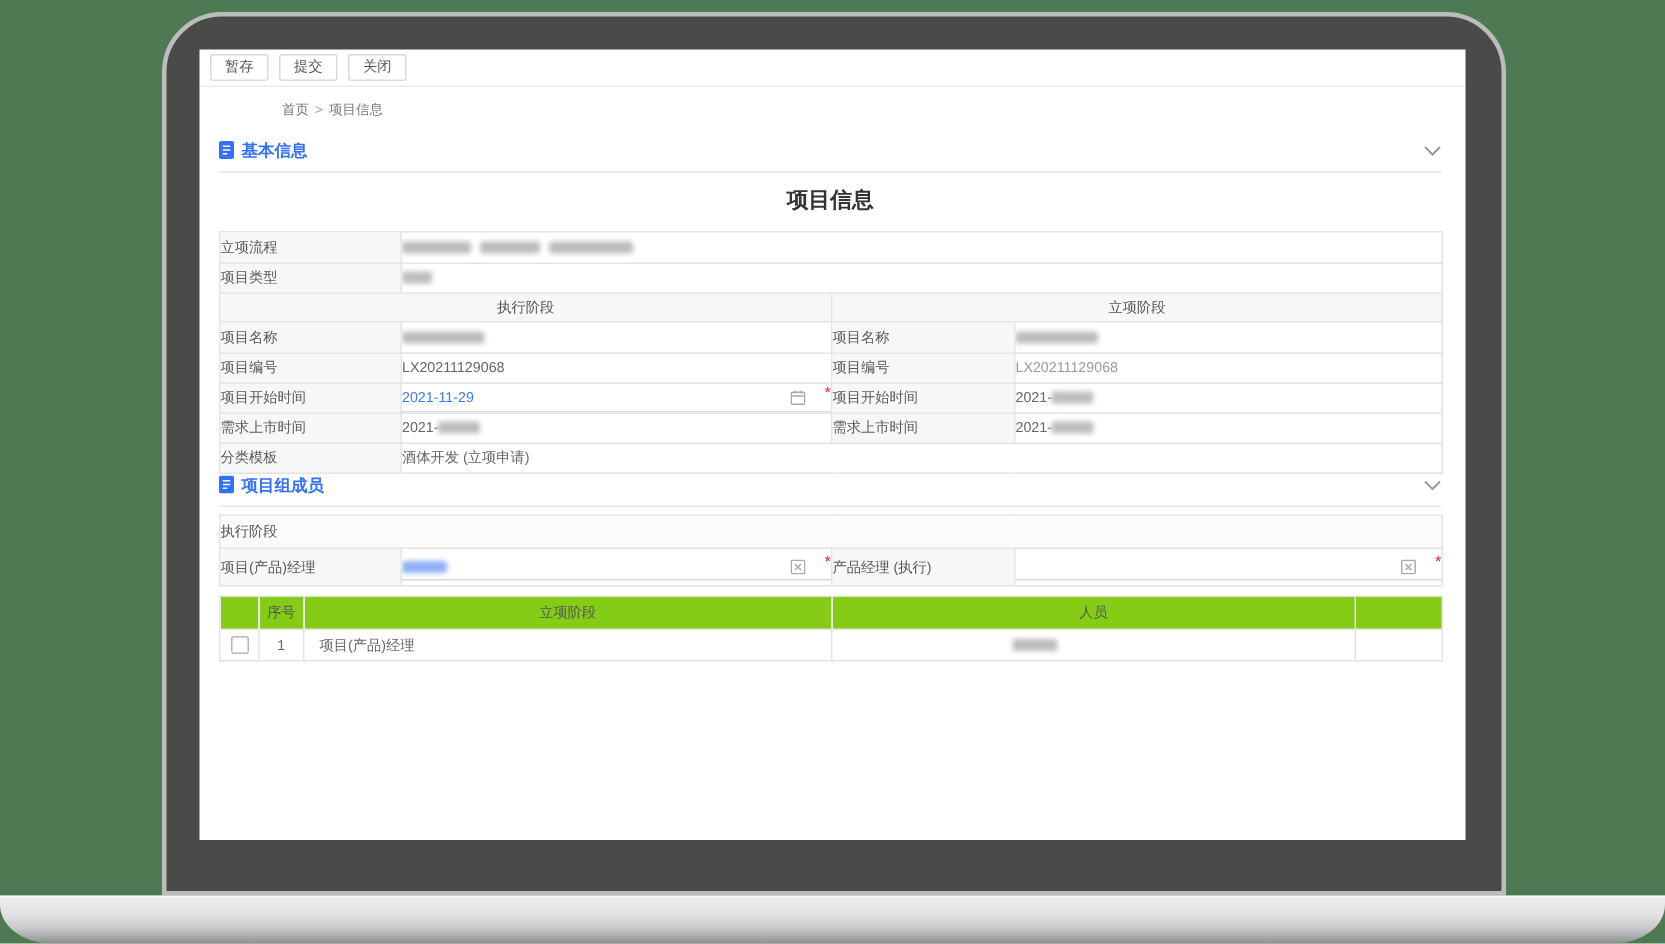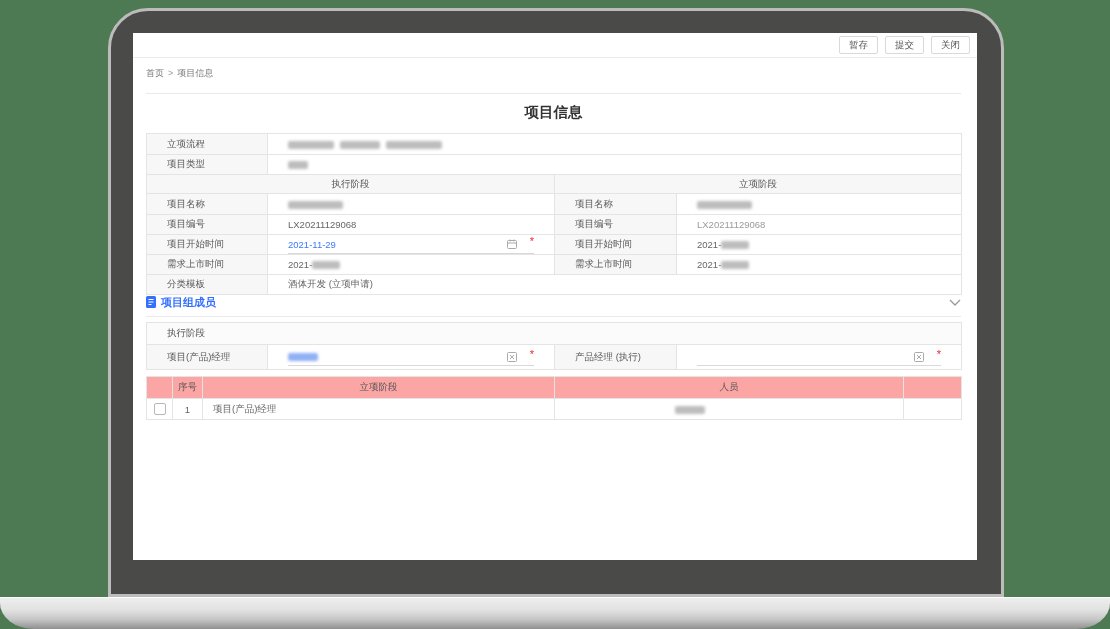--- a/index.html
+++ b/index.html
@@ -19,57 +19,57 @@
     position:absolute;left:0;top:597px;width:1110px;height:32px;
     background:linear-gradient(180deg,#efefef 0%,#e2e2e2 40%,#c6c6c6 70%,#8f8f8f 100%);
     border-radius:0 0 34px 34px / 0 0 26px 26px;
     box-shadow:inset 0 1px 0 rgba(255,255,255,.8);
   }
   .screen{
     position:absolute;left:22px;top:22px;width:844px;height:527px;
     background:#fff;overflow:hidden;color:#666;font-size:9.5px;
   }
   
-  .toolbar{height:25px;border-bottom:1px solid #ececec;display:flex;justify-content:flex-end;align-items:center;gap:7px;padding:0 7px;box-sizing:border-box;}
+  .toolbar{height:25px;border-bottom:1px solid #ececec;display:flex;justify-content:flex-start;align-items:center;gap:7px;padding:0 7px;box-sizing:border-box;}
   .tb-btn{
     font-family:inherit;font-size:9.5px;color:#555;background:#fff;
     border:1px solid #d9d9d9;border-radius:2px;padding:2px 9px;line-height:1.2;cursor:pointer;
   }
   
   .content{padding:9px 16px 0 13px;}
-  .breadcrumb{font-size:9px;color:#777;margin-bottom:13px;}
+  .breadcrumb{font-size:9px;color:#777;margin-bottom:13px;margin-left:42px;}
   .breadcrumb .sep{margin:0 4px;color:#999;}
   .sec-head{display:flex;align-items:center;gap:5px;height:14px;}
   .sec-title{color:#3370ff;font-weight:bold;font-size:11px;}
   .sec-head .spacer{flex:1;}
   .divider{border-top:1px solid #e9e9e9;margin-top:7px;}
   .page-title{text-align:center;font-size:14.5px;font-weight:bold;color:#333;margin:9px 0 11px;}
   
   table{border-collapse:collapse;table-layout:fixed;width:815px;font-size:9.5px;color:#666;}
-  td{border:1px solid #e4e4e4;padding:0 20px;height:20px;box-sizing:border-box;overflow:hidden;white-space:nowrap;}
+  td{border:1px solid #e4e4e4;padding:0 0;height:20px;box-sizing:border-box;overflow:hidden;white-space:nowrap;}
   td.lab{background:#f7f7f7;color:#595959;}
   td.phase-h{background:#f7f7f7;text-align:center;color:#555;}
   tr.h19 td{height:19px;} tr.h21 td{height:21px;} tr.h22 td{height:22px;}
   tr.h25 td{height:25px;} tr.h58 td{height:58px;}
   .grey-lite{color:#9b9b9b;}
   .link-blue{color:#3c7bf6;}
   
   .bl{display:inline-block;height:8px;border-radius:2px;background:#bdbdbd;filter:blur(1.6px);vertical-align:middle;}
   .bl.blue{background:#8fb0f5;}
   .bl + .bl{margin-left:6px;}
   
   .fline{display:flex;align-items:center;gap:13px;border-bottom:1px solid #d9d9d9;height:17px;}
   .fline .flex1{flex:1;}
   .req{color:#f5222d;font-size:11px;line-height:6px;position:relative;top:-3px;}
   
   .ta{height:46px;border:1px solid #e6e6e6;background:#fff;margin:4px 0;padding:4px 5px;box-sizing:border-box;}
   
   .grid td{text-align:center;padding:0 4px;}
   .grid td.role{text-align:left;padding-left:10px;}
-  .grid td.head{background:#fca5a5;color:#555;}
+  .grid td.head{background:#84cc16;color:#555;}
   .grid td.person{text-align:left;padding-left:120px;}
   .checkbox{display:inline-block;width:10px;height:10px;border:1px solid #b8b8b8;border-radius:2px;background:#fff;vertical-align:middle;}
   .mt20{}
   .mt6{margin-top:6px;}
   .t2-top{margin-top:5px;}
   .sub-row{background:#fbfbfb;color:#555;}
   .icon{flex:none;display:inline-block;}
 </style>
 </head>
 <body>
@@ -82,20 +82,33 @@
       <button class="tb-btn">提交</button>
       <button class="tb-btn">关闭</button>
     </div>
 
     <div class="content">
 
       <div class="breadcrumb">
         <span>首页</span><span class="sep">&gt;</span><span>项目信息</span>
       </div>
 
+      <div class="sec-head">
+        <svg class="icon" width="10" height="12" viewBox="0 0 10 12">
+            <rect width="10" height="12" rx="1.5" fill="#3370ff"></rect>
+            <line x1="2.5" y1="3.5" x2="7.5" y2="3.5" stroke="#fff" stroke-width="1"></line>
+            <line x1="2.5" y1="6" x2="7.5" y2="6" stroke="#fff" stroke-width="1"></line>
+            <line x1="2.5" y1="8.5" x2="5.5" y2="8.5" stroke="#fff" stroke-width="1"></line>
+          </svg>
+        <span class="sec-title">基本信息</span>
+        <span class="spacer"></span>
+        <svg class="icon" width="12" height="7" viewBox="0 0 12 7">
+            <polyline points="1,1 6,6 11,1" fill="none" stroke="#999" stroke-width="1.3"></polyline>
+          </svg>
+      </div>
       <div class="divider"></div>
 
       <div class="page-title">项目信息</div>
 
       <table>
         <colgroup>
             <col style="width:121px">
             <col style="width:287px">
             <col style="width:122px">
             <col style="width:285px">

